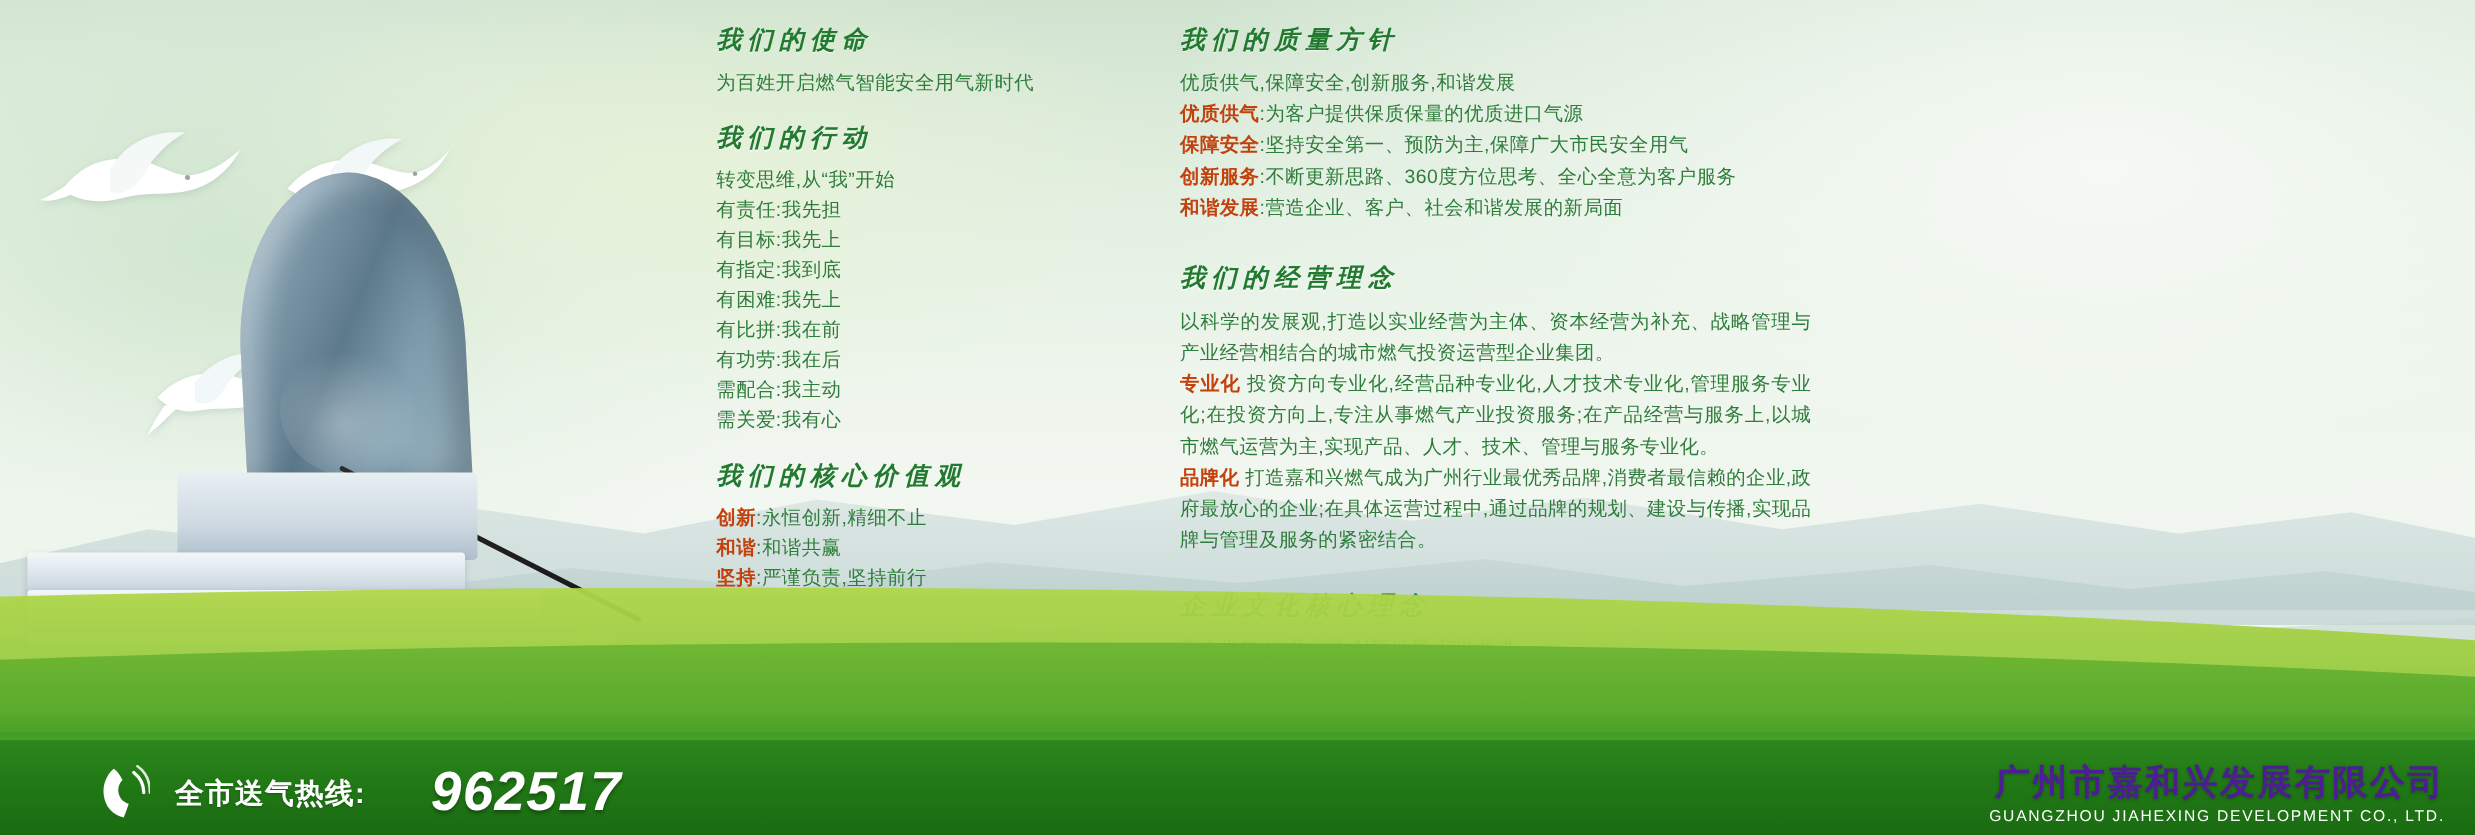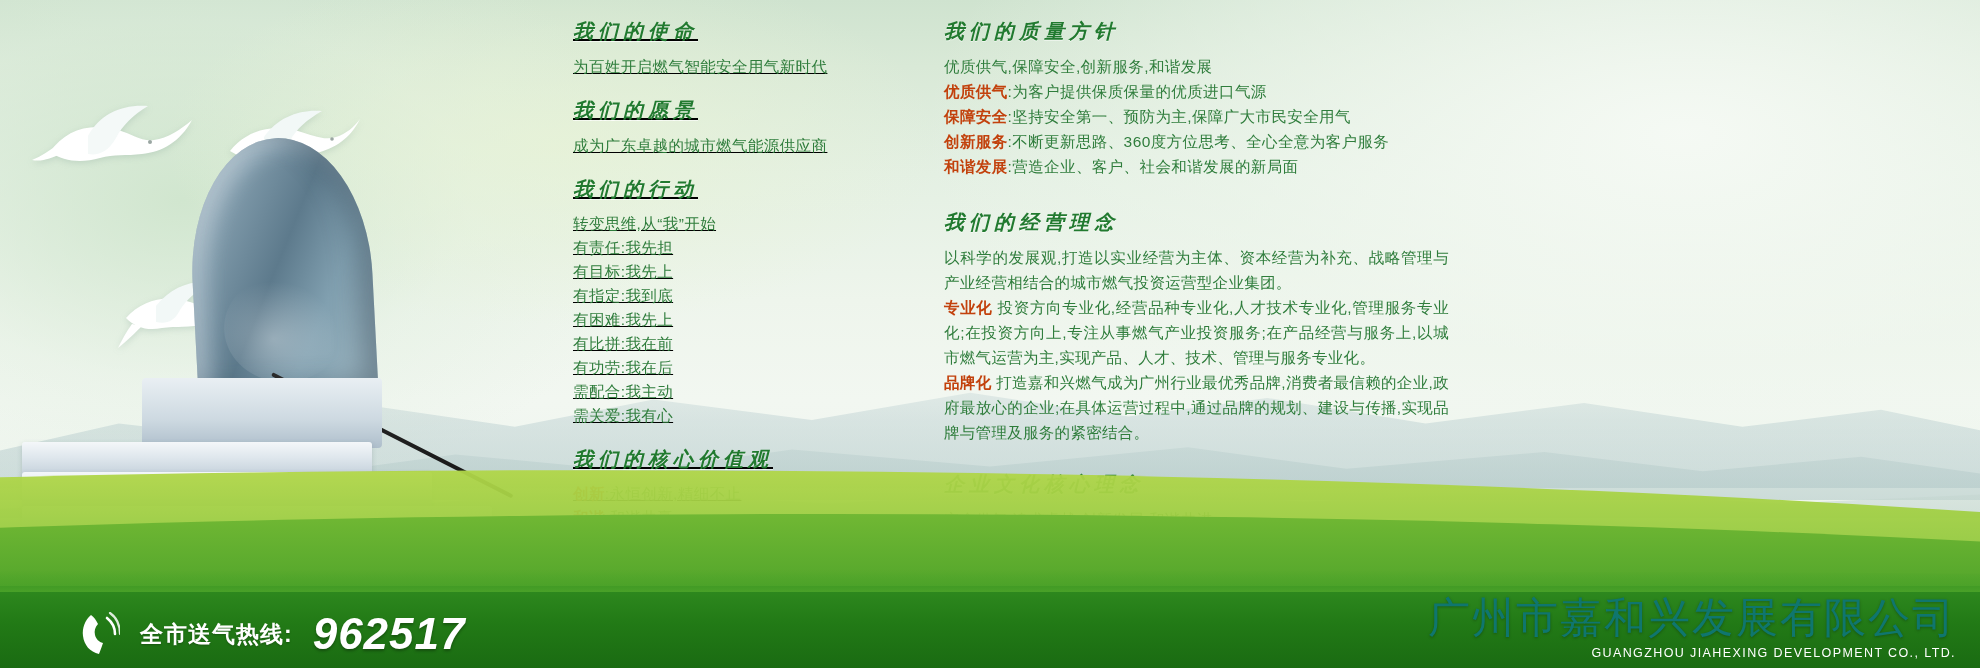--- a/index.html
+++ b/index.html
@@ -112,35 +112,36 @@
   .hotline { position:absolute; left:80px; bottom:12px; display:flex; align-items:center; gap:20px; }
   .phone-icon { width:40px; height:44px; display:block; }
   .hotline-label {
     color:#ffffff; font-size:23px; font-weight:bold; letter-spacing:1px;
     text-shadow:0 1px 2px rgba(0,0,0,.25);
   }
   .hotline-number {
     color:#ffffff; font-size:44px; font-weight:bold; font-style:italic;
     letter-spacing:1px; line-height:1;
     text-shadow:0 2px 3px rgba(0,0,0,.3);
+    margin-left:32px;
   }
 
   
   .company { position:absolute; right:24px; bottom:8px; text-align:right; }
   .company-cn {
-    color:#0f766e; font-size:42px; font-weight:normal; letter-spacing:2px;
+    color:#4c1d95; font-size:28px; font-weight:bold; letter-spacing:2px;
     text-shadow:0 1px 3px rgba(0,0,0,.28); line-height:1.2;
   }
   .company-en {
     color:#ffffff; font-size:12.5px; letter-spacing:1.4px; margin-top:3px;
   }
 
   
   .col { position:absolute; top:18px; }
-  .col-mid { left:573px; width:330px;text-decoration:underline; }
+  .col-mid { left:573px; width:330px; }
   .col-right { left:944px; width:505px; }
 
   .block { margin-bottom:18px; }
   .heading {
     font-family:"DejaVu Serif","Liberation Serif",serif;
     font-weight:bold; font-style:italic;
     color:#217a2f; font-size:20px; letter-spacing:5px;
     margin-bottom:9px;
     text-shadow:0 1px 0 rgba(255,255,255,.6);
   }
@@ -202,24 +203,20 @@
     </div>
   </div>
 
   <div class="col col-mid">
 
     <div class="block">
       <div class="heading">我们的使命</div>
       <div class="line">为百姓开启燃气智能安全用气新时代</div>
     </div>
 
-    <div class="block">
-      <div class="heading">我们的愿景</div>
-      <div class="line">成为广东卓越的城市燃气能源供应商</div>
-    </div>
 
     <div class="block">
       <div class="heading">我们的行动</div>
       <div class="line tight">转变思维,从“我”开始</div>
       <div class="line tight">有责任:我先担</div>
       <div class="line tight">有目标:我先上</div>
       <div class="line tight">有指定:我到底</div>
       <div class="line tight">有困难:我先上</div>
       <div class="line tight">有比拼:我在前</div>
       <div class="line tight">有功劳:我在后</div>

